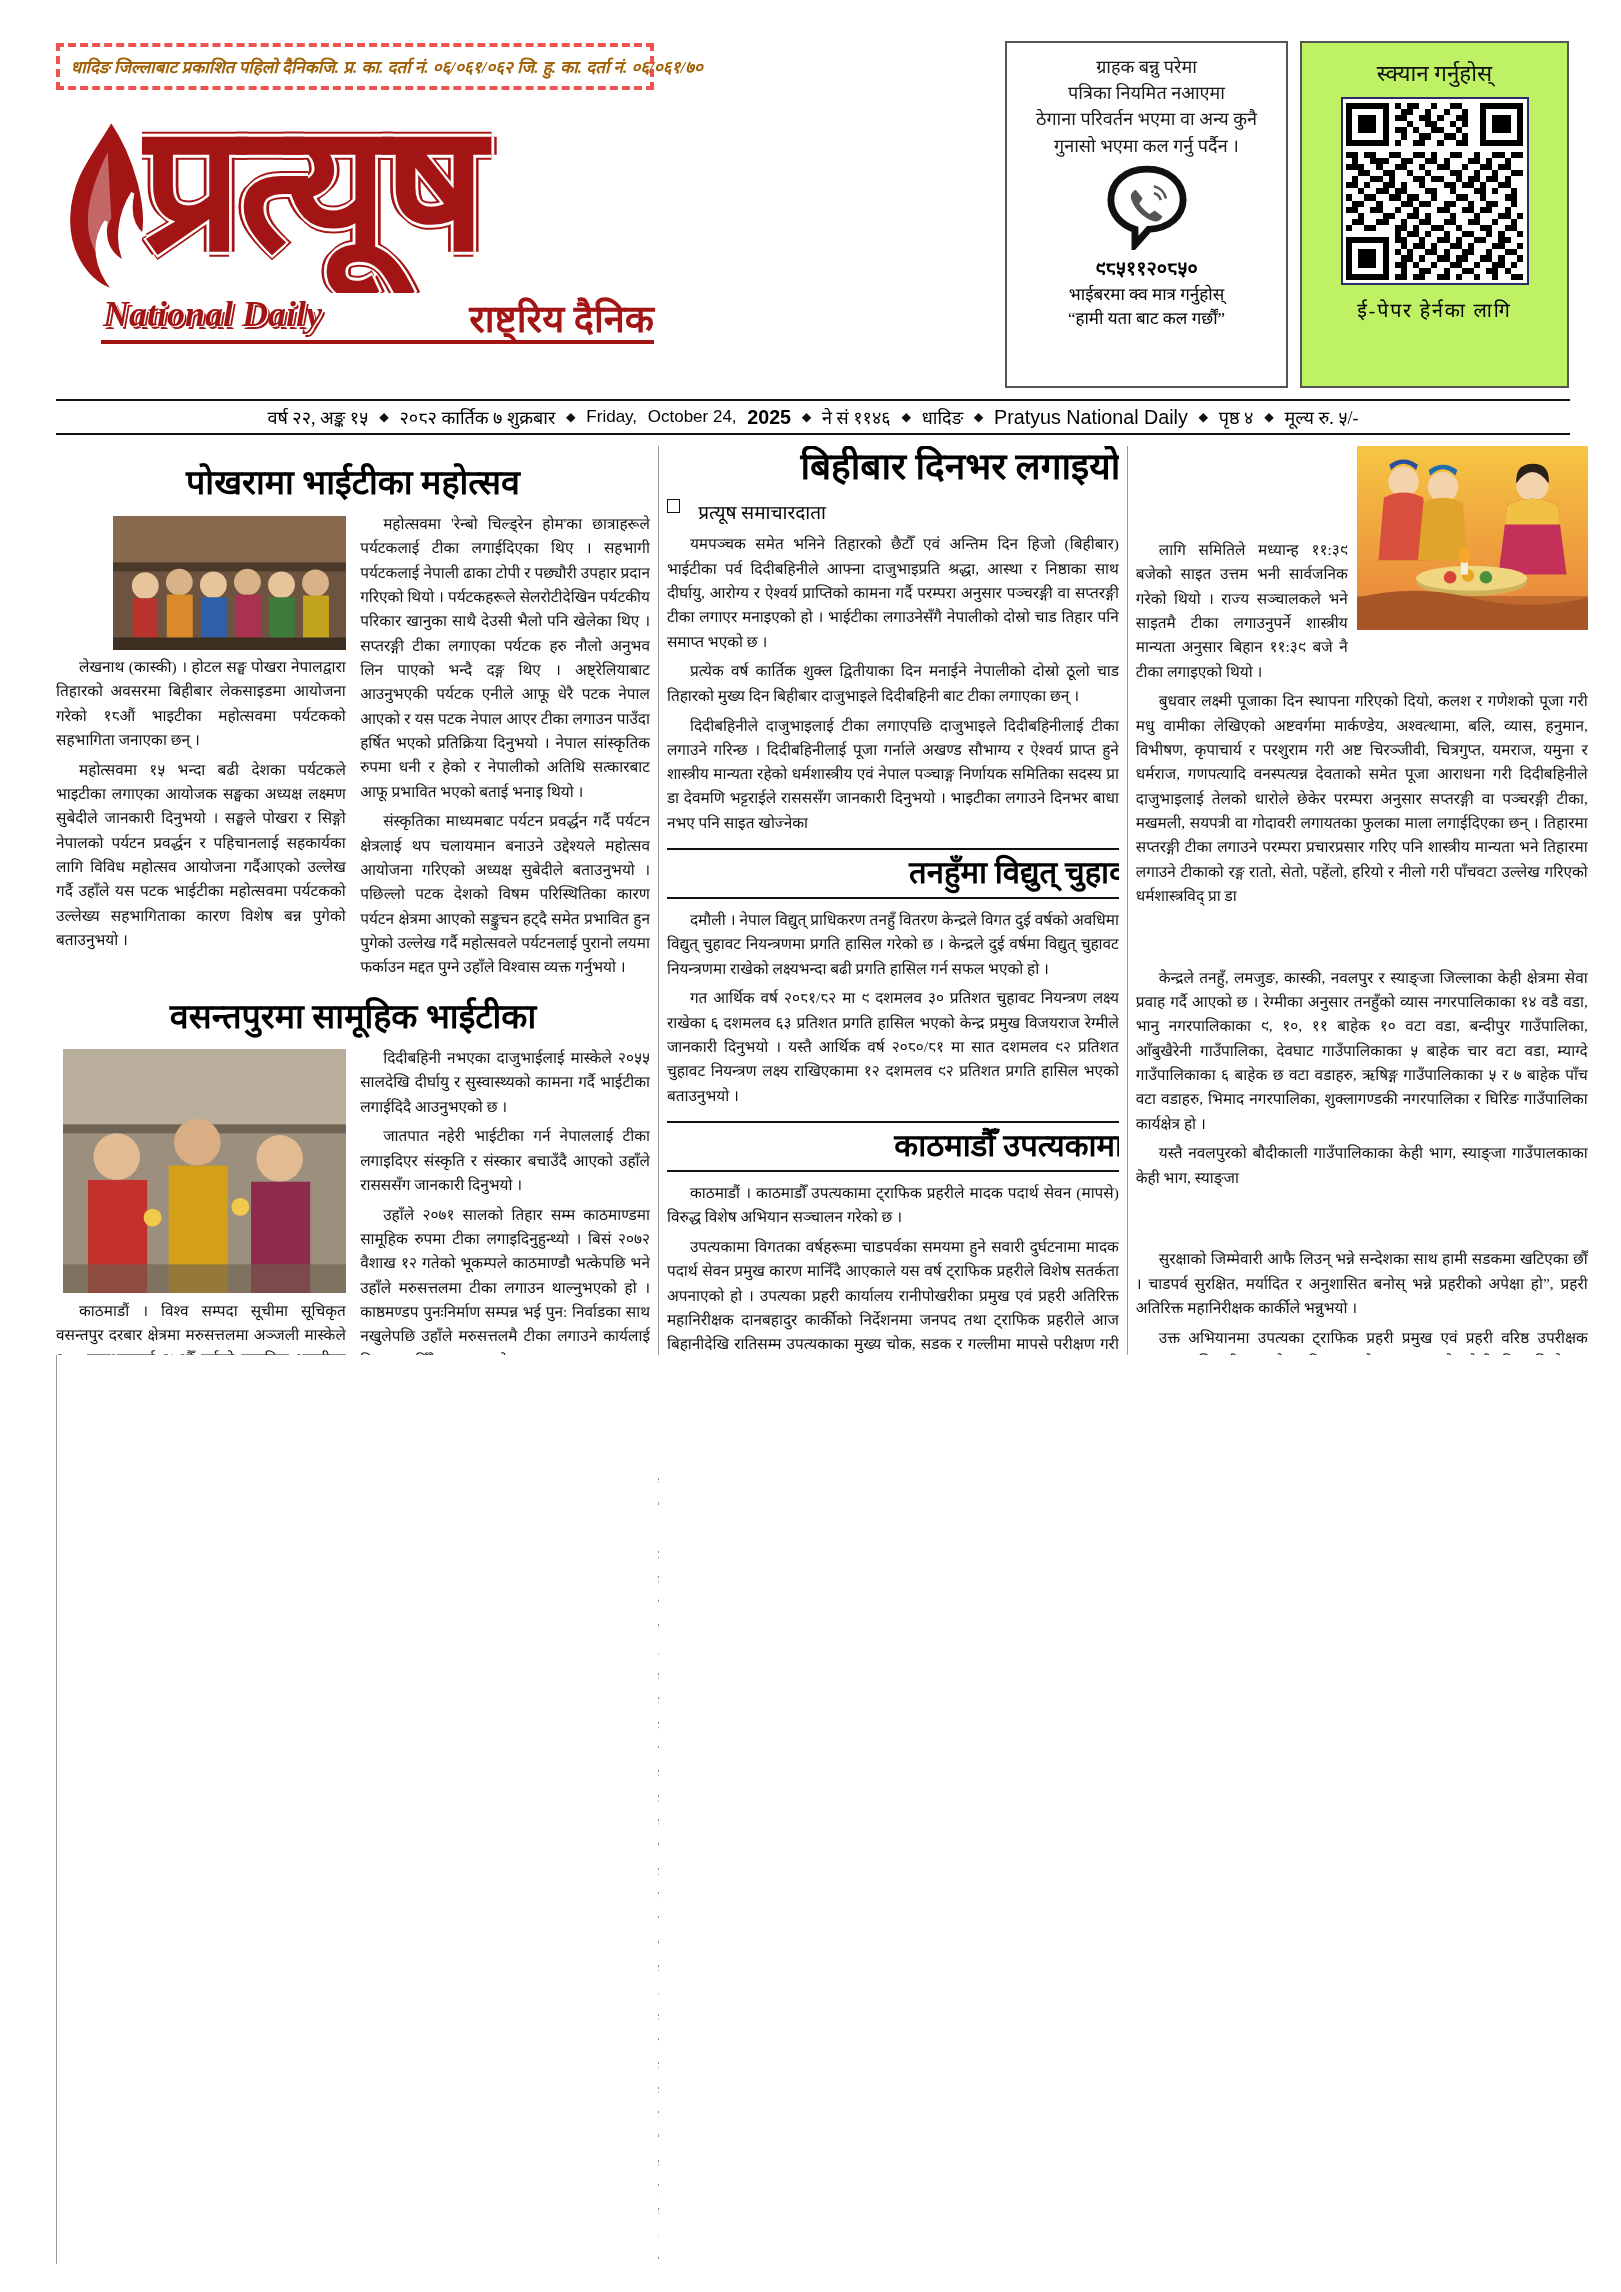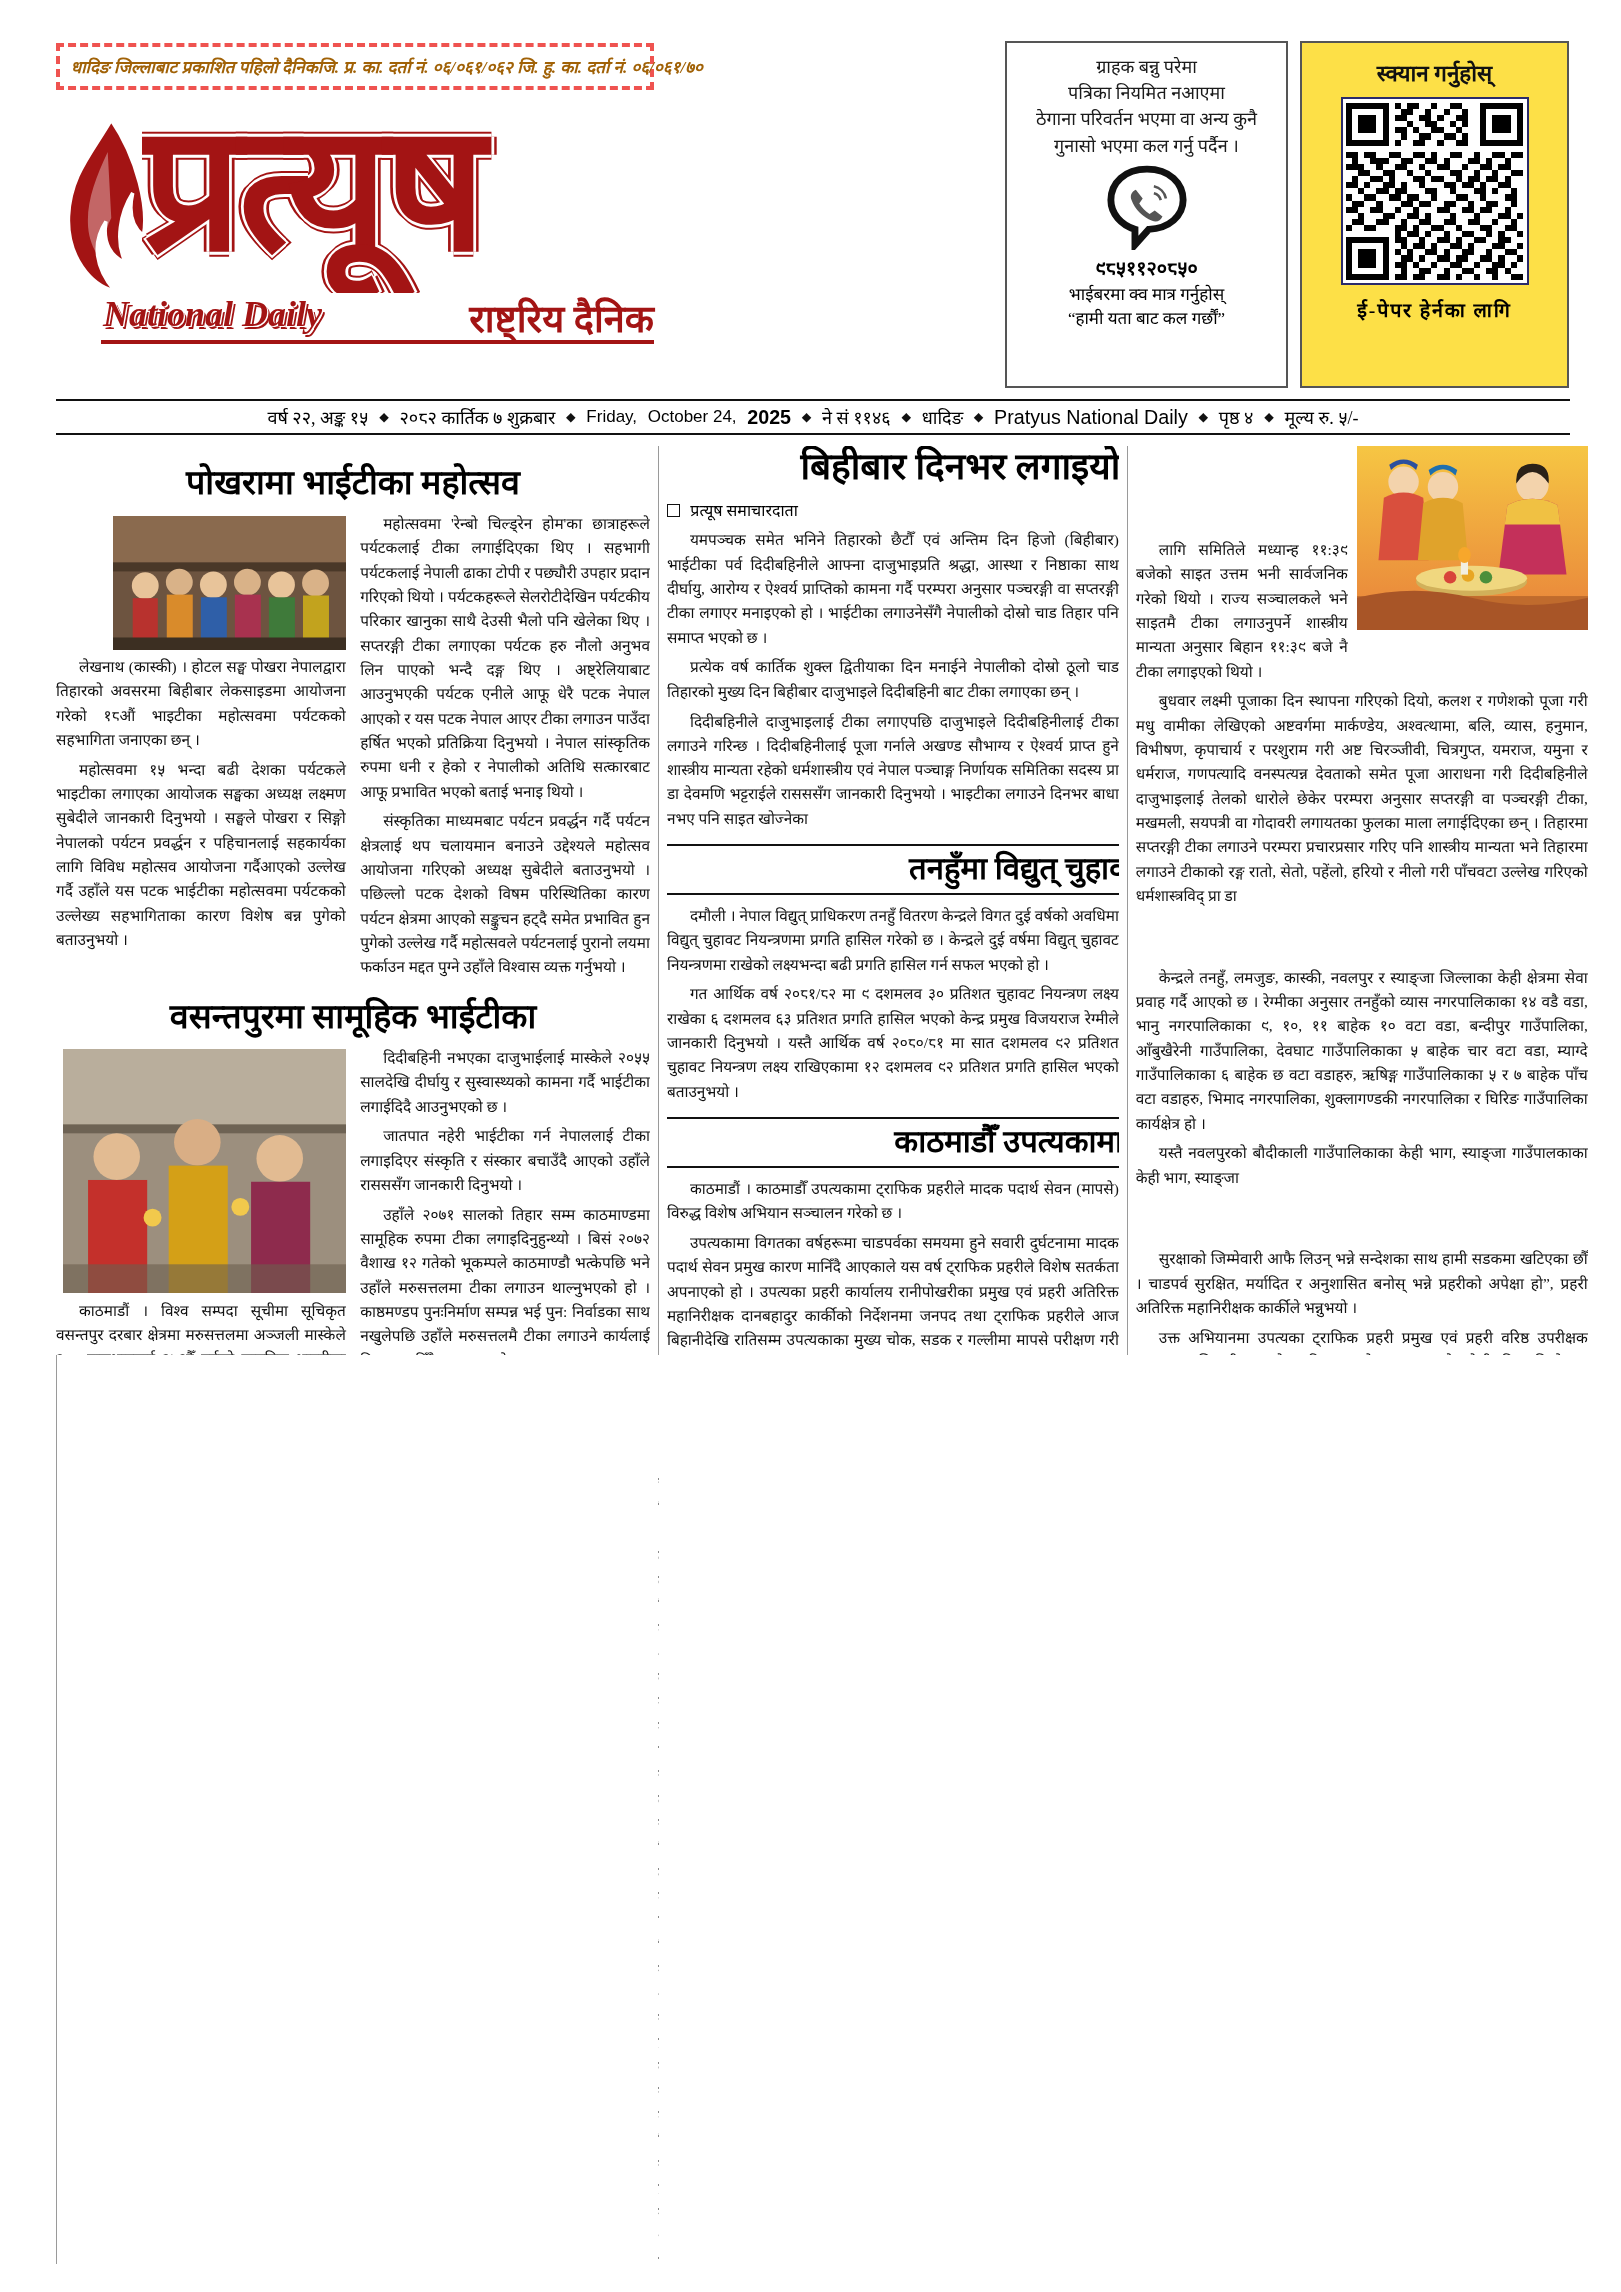--- a/index.html
+++ b/index.html
@@ -111,24 +111,23 @@
   }
   .notice-sub { font-size: 17px; margin: 0.9px 0; }
   .notice-quote { font-size: 17px; margin: 0.9px 0; }
 
   
   .qr-box {
     position: absolute;
     left: 1300px; top: 41px;
     width: 269px; height: 347px;
     border: 2.7px solid #555;
-    background: #fde047;
+    background: #bef264;
     text-align: center;
     padding-top: 14.3px;
-    font-weight: bold;
   }
   .qr-title { font-size: 22.4px; margin: 0 0 9px; color: #111; }
   .qr-canvas {
     width: 188px; height: 188px;
     margin: 0 auto;
     border: 2.7px solid #2b2b6b;
     background: #fff;
     padding: 3.6px;
   }
   .qr-caption { font-size: 19.7px; margin-top: 10.7px; letter-spacing: 1.8px; }
@@ -194,22 +193,22 @@
     font-size: 15.4px;
     line-height: 1.58;
     text-align: justify;
     color: #111;
     hyphens: none;
   }
   .body-text p { margin: 0 0 5.4px; text-indent: 23px; }
   .two-sub { column-count: 2; column-gap: 14.3px; column-rule: none; }
 
   .byline {
-    display: flex; align-items: center; gap: 10px;
-    font-size: 16px; margin-bottom: 7.2px;
+    display: flex; gap: 18px;
+    font-size: 19px; margin-bottom: 7.2px;
   }
   .byline .bullet-sq {
     width: 13.4px; height: 13.4px; border: 1.8px solid #111; display: inline-block;
   }
 
   
   .photo { position: relative; overflow: hidden; background: #ccc; }
 
   
   .float-right { float: right; margin: 3.6px 0 5.4px 9px; }

